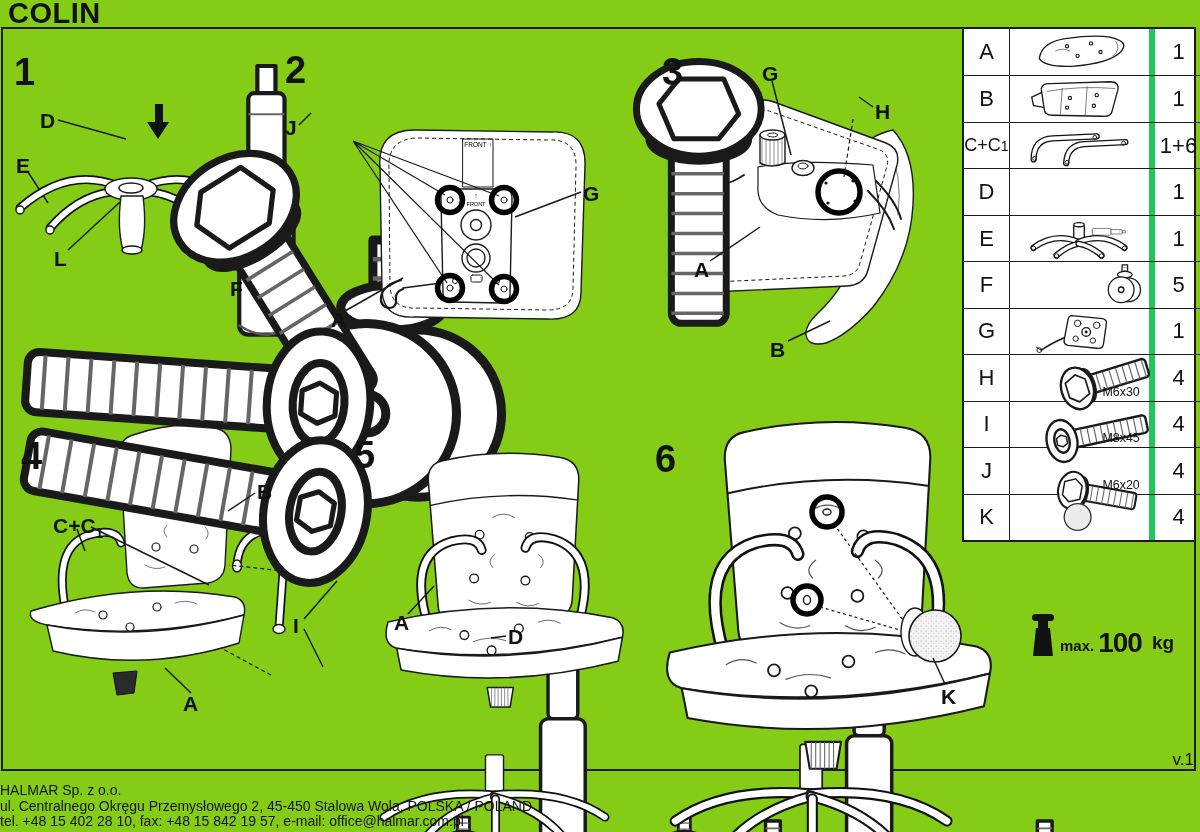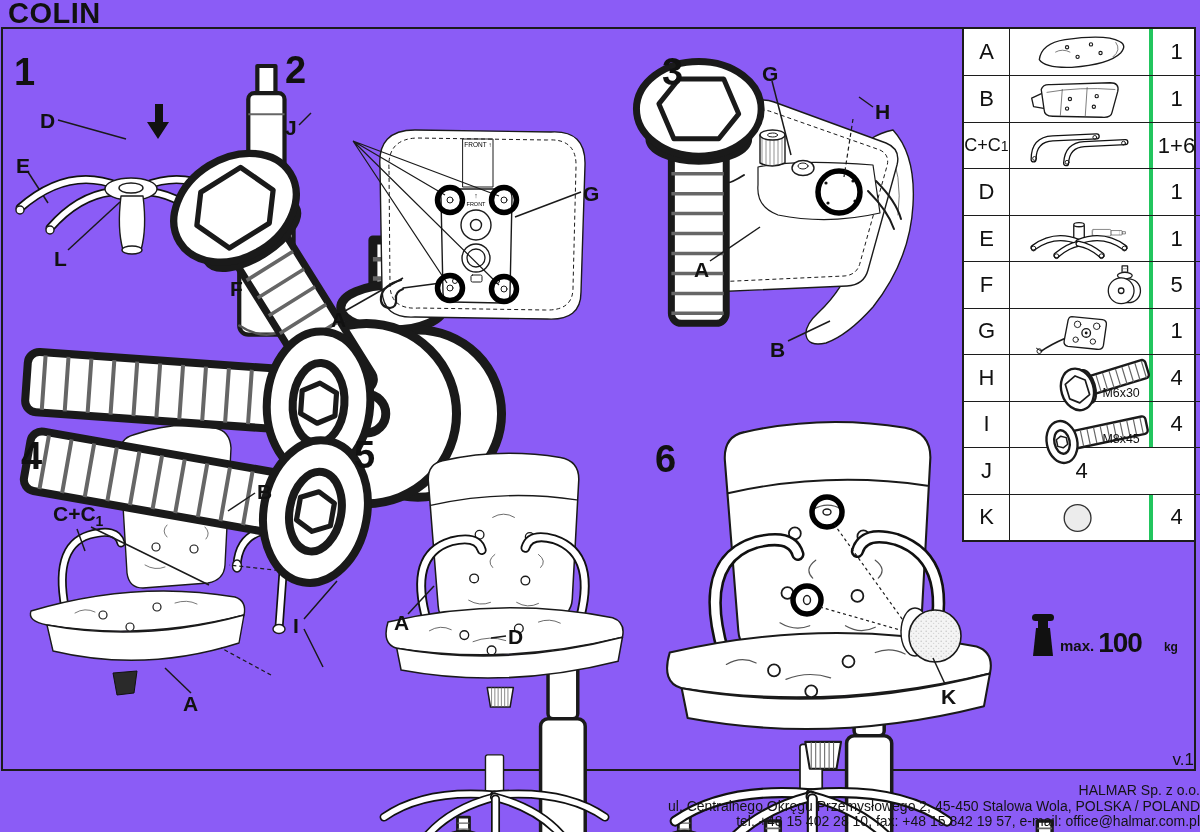--- a/index.html
+++ b/index.html
@@ -1,17 +1,17 @@
 <!DOCTYPE html>
 <html><head>
 <meta charset="utf-8">
 <style>
   *{box-sizing:border-box}
   html,body{margin:0;padding:0;background:#fff}
-  .page{position:relative;width:1200px;height:832px;background:#8b5cf6;font-family:"Liberation Sans",sans-serif;color:#111;overflow:hidden}
+  .page{position:relative;width:1200px;height:832px;background:#84cc16;font-family:"Liberation Sans",sans-serif;color:#111;overflow:hidden}
   .title{position:absolute;left:8px;top:-3px;font-size:29px;font-weight:700;letter-spacing:.5px}
   .main-box{position:absolute;left:1px;top:27px;width:1195px;height:744px;border:2px solid #1c1c1c}
   .step{position:absolute}
   .step svg{position:absolute;left:0;top:0}
   .num{position:absolute;font-size:38px;font-weight:700;line-height:1}
   .lbl{position:absolute;font-size:21px;font-weight:700;line-height:1;white-space:nowrap}
   .lbl sub{font-size:14px}
   svg{overflow:visible}
   svg text{font-family:"Liberation Sans",sans-serif}
   symbol{overflow:visible}
@@ -26,29 +26,29 @@
   .to2{fill:none;stroke:#111;stroke-width:6.5;stroke-linecap:round}
   .ti2{fill:none;stroke:#fff;stroke-width:3.8;stroke-linecap:round}
   .ring{fill:none;stroke:#000;stroke-width:5.5}
   .blk{fill:#111;stroke:none}
   .btn{fill:#fff;stroke:#1a1a1a;stroke-width:1.2}
   .parts-table{position:absolute;left:962px;top:27px;width:234px;height:515px;border:2px solid #1c1c1c;display:grid;grid-template-rows:repeat(11,1fr);background:#fff}
   .pt-row{display:grid;grid-template-columns:46px 1fr 47px;border-top:1px solid #1c1c1c;min-height:0}
   .pt-row:first-child{border-top:none}
   .pt-letter{display:flex;align-items:center;justify-content:center;font-size:22px;border-right:1px solid #1c1c1c}
   .pt-letter sub{font-size:14px}
-  .pt-icon{position:relative;border-right:4px solid #22c55e;display:flex;align-items:flex-end;justify-content:center;min-height:0}
+  .pt-icon{position:relative;border-right:6px solid #22c55e;display:flex;align-items:center;justify-content:center;min-height:0}
   .pt-qty{display:flex;align-items:center;justify-content:center;font-size:22px}
   .sz{font-size:13px;fill:#111}
   .weight{position:absolute;left:1030px;top:612px;display:flex;align-items:flex-end;gap:4px}
   .w-max{font-size:15px;font-weight:700;padding-bottom:4px}
   .w-100{font-size:28px;font-weight:700;line-height:1;letter-spacing:-1px;padding-bottom:1px}
-  .w-kg{font-size:12px;font-weight:700;padding-bottom:4px;margin-left:18px}
+  .w-kg{font-size:19px;font-weight:700;padding-bottom:4px;margin-left:6px}
   .version{position:absolute;right:6px;top:750px;font-size:17px}
-  .footer{position:absolute;left:0;top:783px;width:100%;text-align:right;font-size:14px;line-height:15.5px;color:#141414}
+  .footer{position:absolute;left:0;top:783px;width:100%;text-align:left;font-size:14px;line-height:15.5px;color:#141414}
 </style>
 </head>
 <body>
 
 <div class="page">
 
   <svg width="0" height="0" style="position:absolute" aria-hidden="true">
     <defs>
       <symbol id="caster" viewBox="0 0 34 44">
         <rect x="14" y="0" width="6" height="9" class="fw"></rect>
@@ -293,21 +293,21 @@
         </g>
       <g>
           <use href="#bolt-sock" transform="translate(325,288) rotate(190) scale(1.1)"></use>
         </g>
       <path class="pl" d="M62,114 L70,136 M76,112 L194,170"></path>
       <path class="pl" d="M240,78 L213,96"></path>
       <path class="pl" d="M289,204 L322,166 M289,214 L308,252"></path>
       <path class="pl" d="M176,278 L150,253"></path>
     </svg>
     <div class="num" style="left:6px;top:22px">4</div>
-    <div class="lbl" style="left:38px;top:88px"><span>C+C</span><sub>1</sub></div>
+    <div class="lbl" style="left:38px;top:100px"><span>C+C</span><sub>1</sub></div>
     <div class="lbl" style="left:242px;top:66px">B</div>
     <div class="lbl" style="left:278px;top:200px">I</div>
     <div class="lbl" style="left:168px;top:278px">A</div>
   </section>
 
   <section class="step" style="left:350px;top:400px;width:290px;height:368px">
     <svg width="290" height="368" viewBox="0 0 290 368">
       <g>
           <use href="#gaslift" transform="translate(123,222) scale(0.62)"></use>
         </g>
@@ -480,20 +480,26 @@
       <div class="pt-icon">
         <svg width="139" height="44" viewBox="0 0 140 46">
           <use href="#bolt-sock" transform="translate(20,24) rotate(-12)"></use>
           <text x="133" y="42" text-anchor="end" class="sz">M8x45</text>
         </svg>
       </div>
       <div class="pt-qty">4</div>
     </div>
     <div class="pt-row">
       <div class="pt-letter">J</div>
+      <div class="pt-icon">
+        <svg width="139" height="44" viewBox="0 0 140 46">
+          <use href="#bolt-flange" transform="translate(36,18) rotate(10) scale(0.88)"></use>
+          <text x="133" y="42" text-anchor="end" class="sz">M6x20</text>
+        </svg>
+      </div>
       <div class="pt-qty">4</div>
     </div>
     <div class="pt-row">
       <div class="pt-letter">K</div>
       <div class="pt-icon">
         <svg width="139" height="44" viewBox="0 0 140 46">
           <circle cx="68" cy="23" r="14" fill="#ececec" stroke="#333" stroke-width="1.4"></circle>
         </svg>
       </div>
       <div class="pt-qty">4</div>

